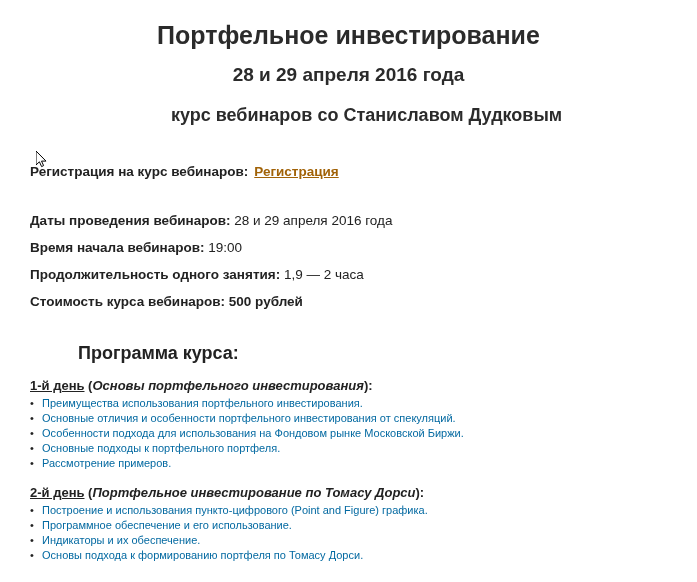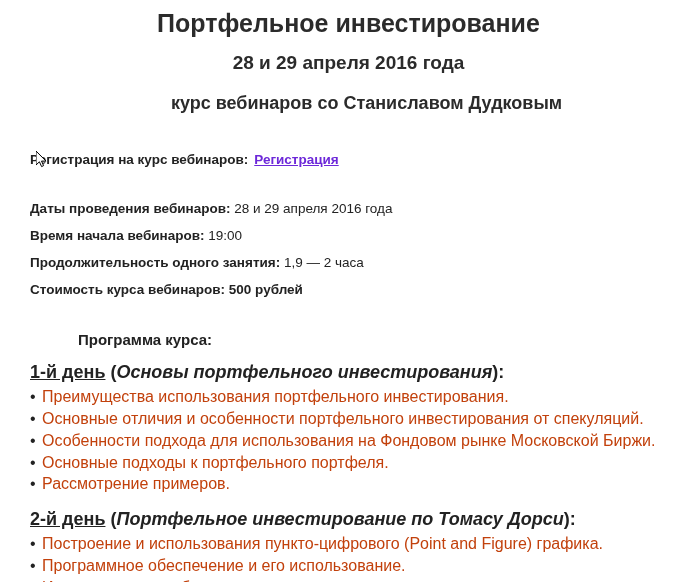--- a/index.html
+++ b/index.html
@@ -15,21 +15,21 @@
     position: relative;
     overflow: hidden;
   }
   .page {
     position: relative;
     width: 697px;
     height: 582px;
     box-sizing: border-box;
   }
   .title-block {
-    padding-top: 8px;
+    padding-top: 20px;
     text-align: center;
   }
   .title-main {
     font-size: 25px;
     font-weight: bold;
     color: #2b2b2b;
     line-height: 1.2;
     margin: 0;
   }
   .title-sub {
@@ -51,69 +51,69 @@
     padding-left: 30px;
     padding-right: 20px;
     margin-top: 38px;
   }
   .reg-line {
     font-size: 13.5px;
     font-weight: bold;
     color: #222222;
   }
   .reg-link {
-    color: #6d28d9;
+    color: #a16207;
     text-decoration: underline;
     font-weight: bold;
     margin-left: 6px;
   }
   .facts {
     margin-top: 34px;
   }
   .fact-row {
     font-size: 13.5px;
     margin-bottom: 12px;
     color: #222222;
   }
   .fact-label {
     font-weight: bold;
   }
   .fact-value {
     font-weight: normal;
   }
   .program-title {
     margin-top: 34px;
-    font-size: 15px;
+    font-size: 18px;
     font-weight: bold;
     padding-left: 48px;
   }
   .day-head {
     margin-top: 14px;
-    font-size: 18px;
+    font-size: 13px;
     font-weight: bold;
   }
   .day-head .day-num {
     text-decoration: underline;
   }
   .day-head .day-sub {
     font-style: italic;
     font-weight: bold;
   }
   .day-head .paren {
     font-weight: bold;
   }
   ul.bullets {
     list-style: none;
     margin: 3px 0 0 0;
     padding: 0;
   }
   ul.bullets li {
-    font-size: 16px;
+    font-size: 11px;
     line-height: 1.36;
-    color: #c2410c;
+    color: #0369a1;
     padding-left: 12px;
     position: relative;
   }
   ul.bullets li:before {
     content: "\2022";
     position: absolute;
     left: 0;
     top: 0;
     color: #222222;
   }

